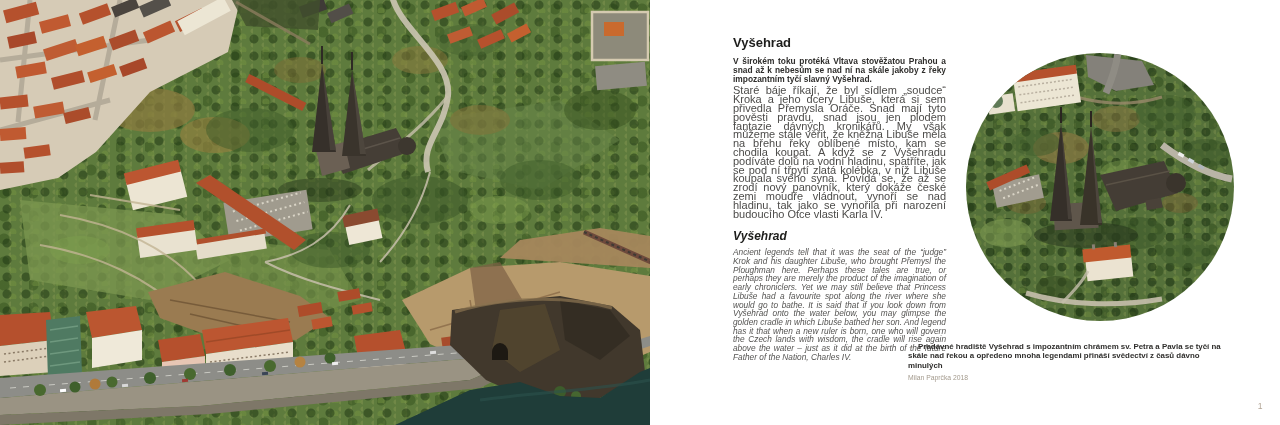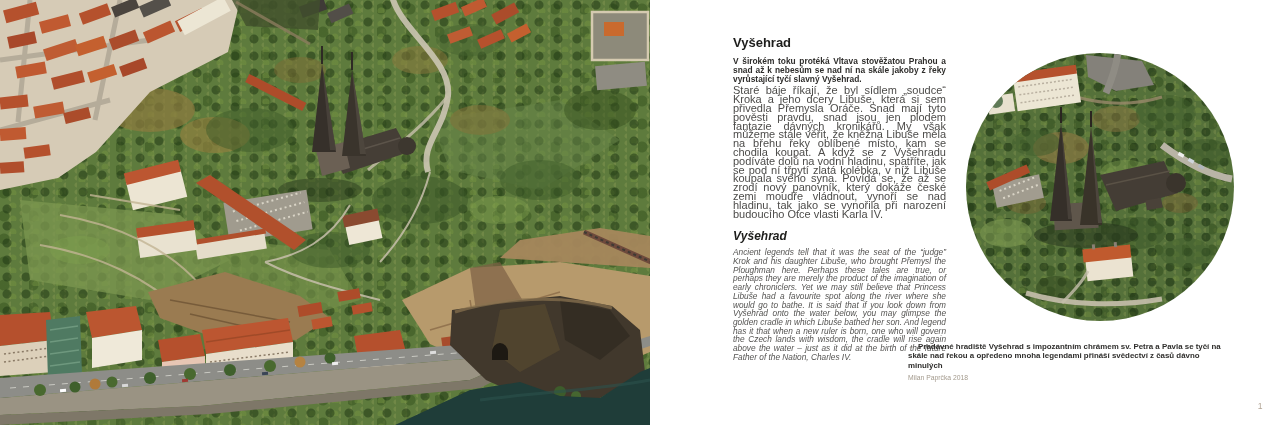--- a/index.html
+++ b/index.html
@@ -238,21 +238,21 @@
 
       <g>
         <polygon points="395,425 470,390 520,382 560,396 600,398 640,372 650,368 650,425" fill="#1f3d39"></polygon>
         <path d="M480,400 C540,392 600,390 650,380" stroke="#2c524c" stroke-width="3" opacity=".6" fill="none"></path>
       </g>
     </svg>
   </div>
 
   <div class="text-col">
     <h1 class="title-cs">Vyšehrad</h1>
-    <p class="intro-cs" lang="cs">V širokém toku protéká Vltava stověžatou Prahou a snad až k nebesům se nad ní na skále jakoby z řeky vyrůstající tyčí slavný Vyšehrad.</p>
+    <p class="intro-cs" lang="cs">V širokém toku protéká Vltava stověžatou Prahou a snad až k nebesům se nad ní na skále jakoby z řeky impozantním tyčí slavný Vyšehrad.</p>
     <p class="body-cs" lang="cs">Staré báje říkají, že byl sídlem „soudce“ Kroka a jeho dcery Libuše, která si sem přivedla Přemysla Oráče. Snad mají tyto pověsti pravdu, snad jsou jen plodem fantazie dávných kronikářů. My však můžeme stále věřit, že kněžna Libuše měla na břehu řeky oblíbené místo, kam se chodila koupat. A když se z Vyšehradu podíváte dolů na vodní hladinu, spatříte, jak se pod ní třpytí zlatá kolébka, v níž Libuše koupala svého syna. Povídá se, že až se zrodí nový panovník, který dokáže české zemi moudře vládnout, vynoří se nad hladinu, tak jako se vynořila při narození budoucího Otce vlasti Karla IV.</p>
     <h2 class="title-en">Vyšehrad</h2>
     <p class="body-en" lang="en">Ancient legends tell that it was the seat of the “judge” Krok and his daughter Libuše, who brought Přemysl the Ploughman here. Perhaps these tales are true, or perhaps they are merely the product of the imagination of early chroniclers. Yet we may still believe that Princess Libuše had a favourite spot along the river where she would go to bathe. It is said that if you look down from Vyšehrad onto the water below, you may glimpse the golden cradle in which Libuše bathed her son. And legend has it that when a new ruler is born, one who will govern the Czech lands with wisdom, the cradle will rise again above the water – just as it did at the birth of the future Father of the Nation, Charles IV.</p>
   </div>
 
   <div class="photo-circle">
     <svg viewBox="0 0 268 268" width="268" height="268">
 
       <ellipse cx="95" cy="95" rx="28" ry="16" fill="#8a7440" opacity=".65"></ellipse>
       <ellipse cx="150" cy="66" rx="24" ry="13" fill="#8a7440" opacity=".5"></ellipse>

